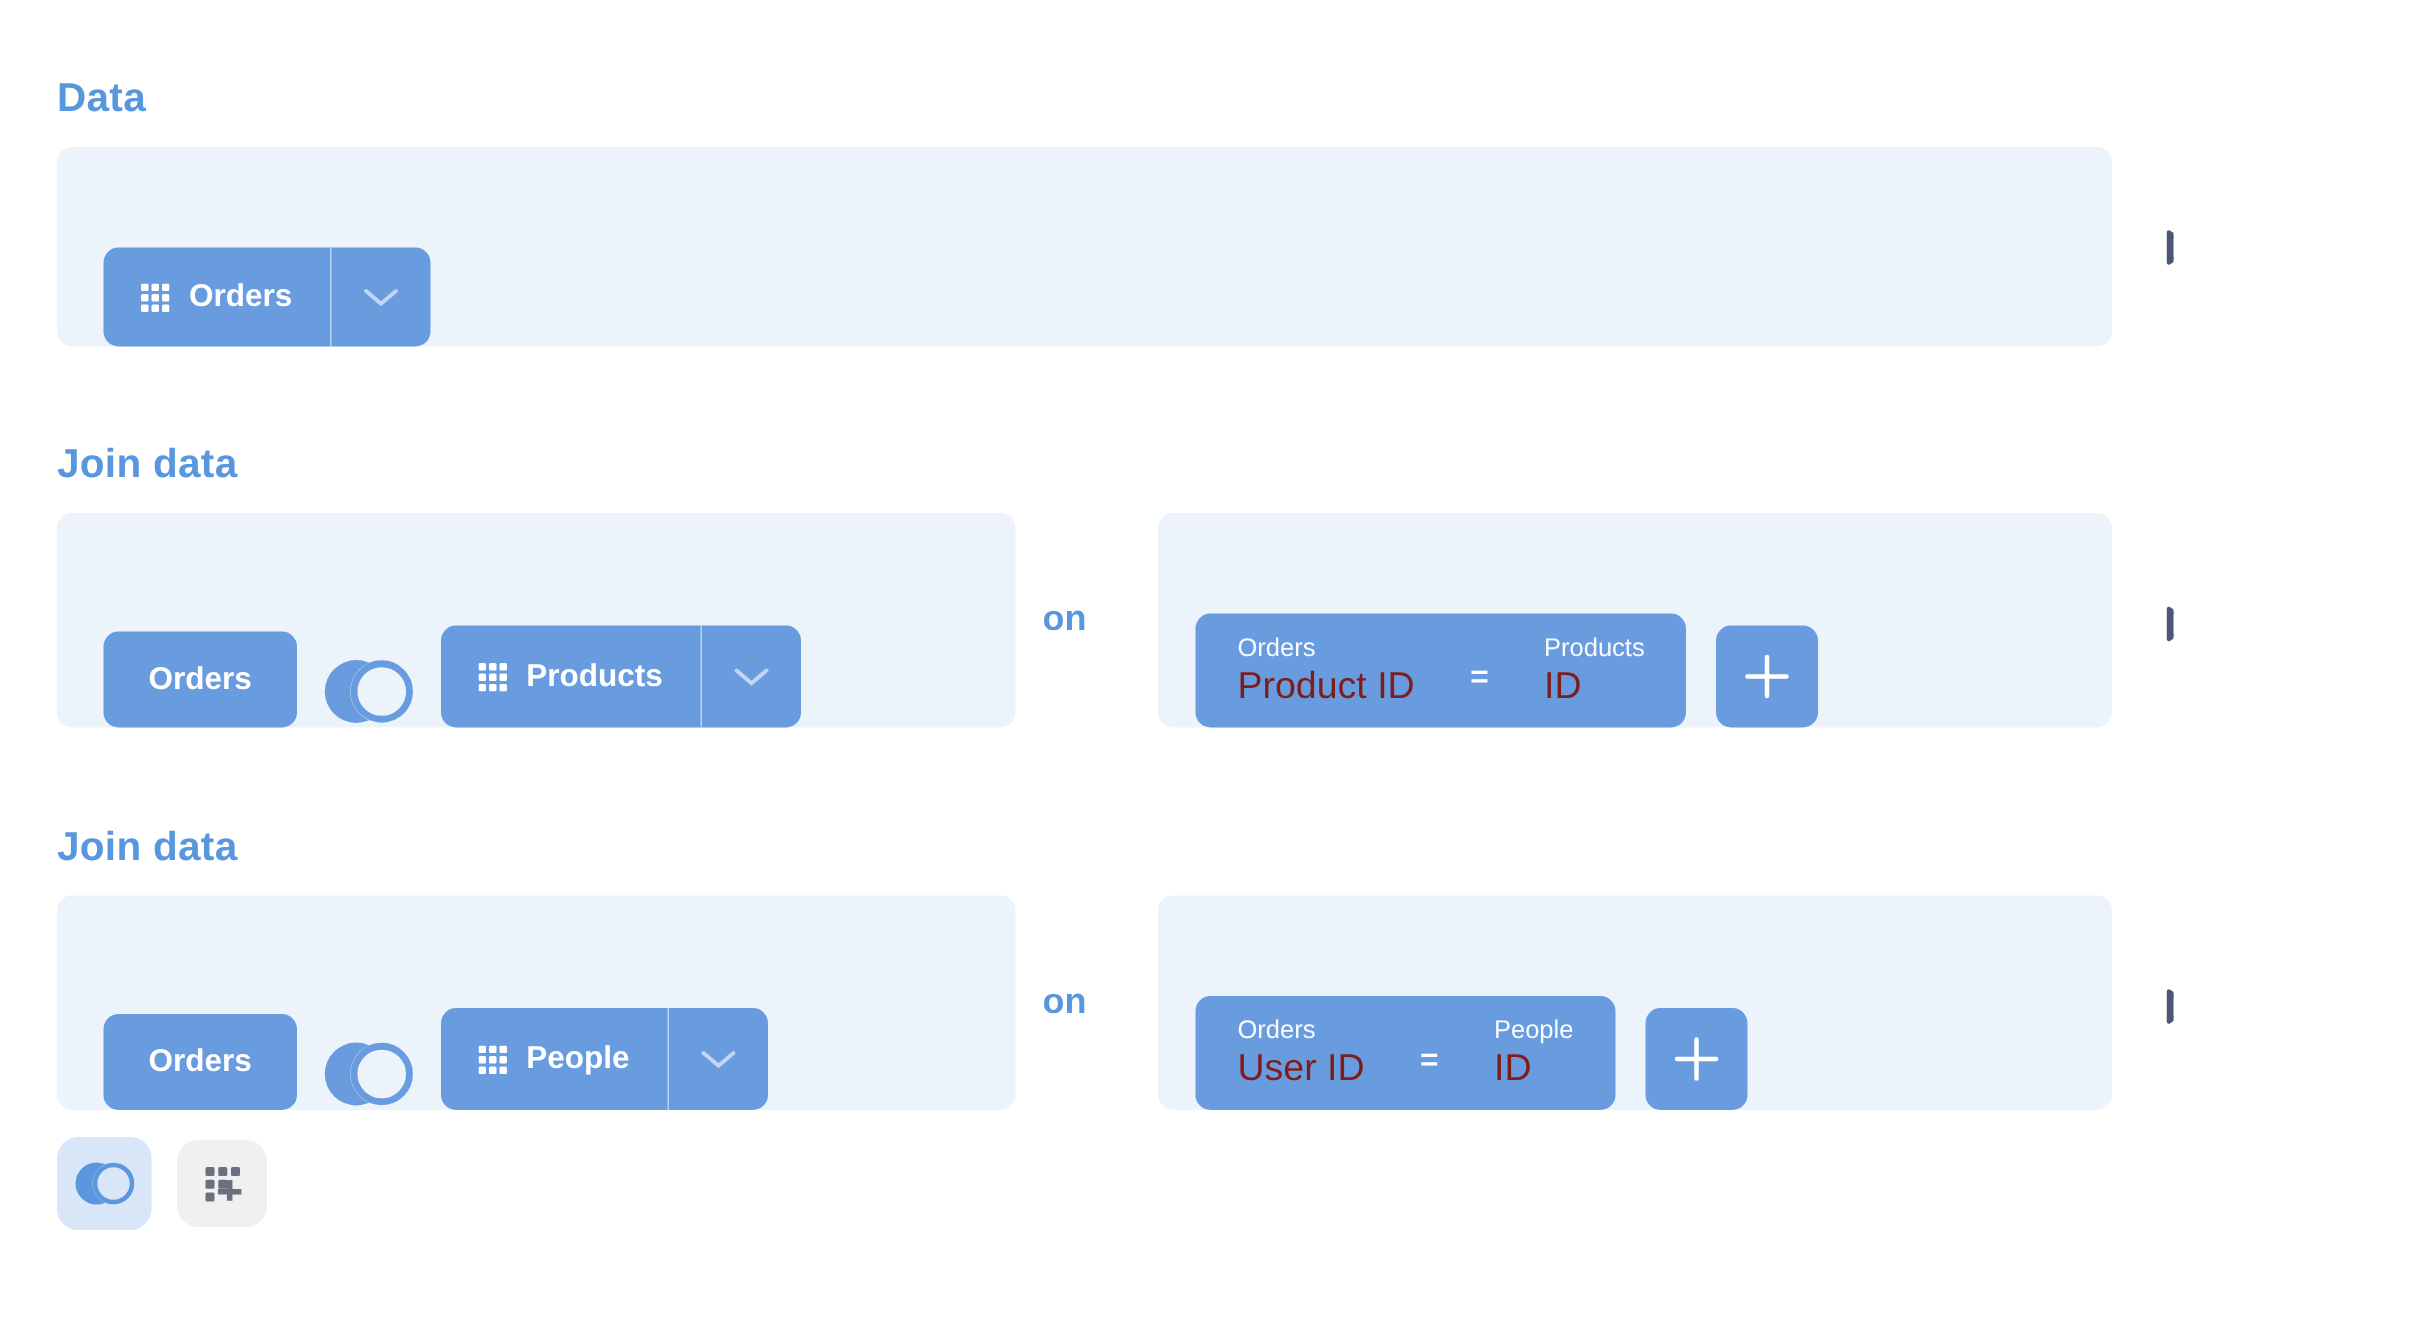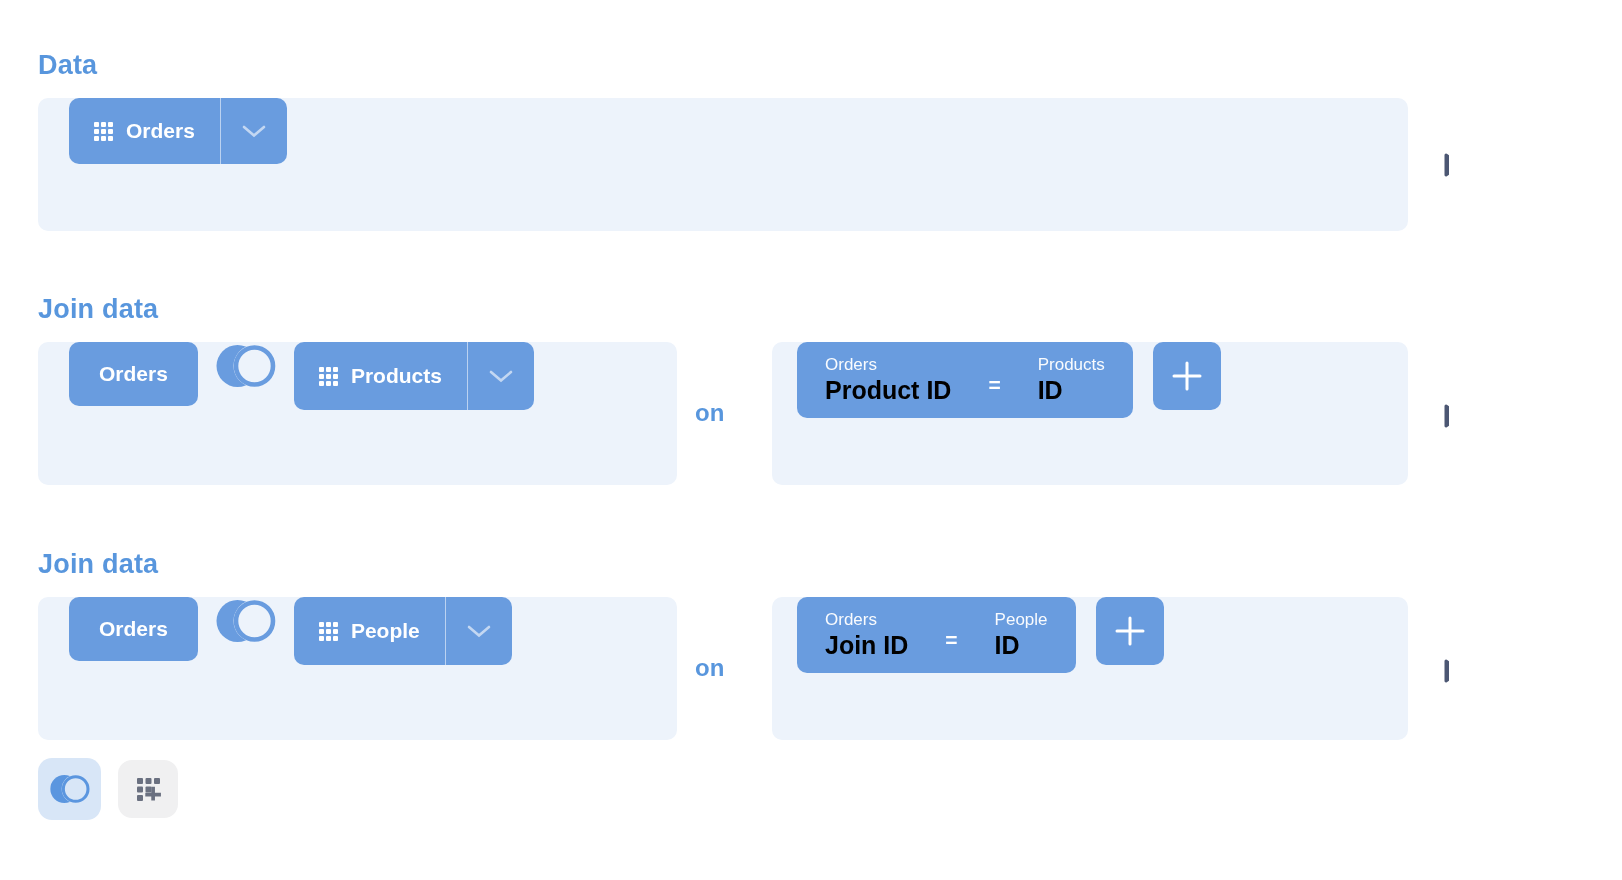--- a/index.html
+++ b/index.html
@@ -12,21 +12,21 @@
     font-weight: 700;
     color: #5896DD;
     letter-spacing: 0.2px;
   }
 
   .panel {
     position: absolute;
     background: #EDF3FB;
     border-radius: 10px;
     display: flex;
-    align-items: flex-start;
+    align-items: flex-end;
     padding-left: 31px;
     box-sizing: border-box;
   }
 
   .btn {
     background: #699CDF;
     border-radius: 10px;
     color: #ffffff;
     display: flex;
     align-items: center;
@@ -56,21 +56,21 @@
   .condition-pill {
     background: #699CDF;
     border-radius: 10px;
     display: flex;
     align-items: center;
     padding: 13px 28px;
     cursor: pointer;
   }
   .cond-col { display: flex; flex-direction: column; justify-content: center; }
   .cond-table { font-size: 17px; font-weight: 400; color: rgba(255,255,255,0.96); margin-bottom: 1px; white-space: nowrap; }
-  .cond-field { font-size: 25px; font-weight: 700; color: #000000; white-space: nowrap; }
+  .cond-field { font-size: 25px; font-weight: 400; color: #7f1d1d; white-space: nowrap; }
   .cond-eq { font-size: 21px; font-weight: 700; color: #ffffff; margin: 0 37px; align-self: center; padding-top: 10px; }
 
   .plus-btn {
     width: 68px; height: 68px;
     margin-left: 20px;
     border-radius: 10px;
     background: #699CDF;
     display: flex; align-items: center; justify-content: center;
     cursor: pointer;
   }
@@ -259,21 +259,21 @@
       </div>
     </div>
   </div>
 
   <div class="on-label" style="left:695px; top:642px;">on</div>
 
   <div class="panel" style="left:772px; top:585px; width:636px; height:143px; padding-left:25px;">
     <div class="condition-pill">
       <div class="cond-col">
         <span class="cond-table">Orders</span>
-        <span class="cond-field">Join ID</span>
+        <span class="cond-field">User ID</span>
       </div>
       <span class="cond-eq">=</span>
       <div class="cond-col">
         <span class="cond-table">People</span>
         <span class="cond-field">ID</span>
       </div>
     </div>
     <div class="plus-btn">
       <span style="display:flex;">
         <svg width="30" height="30" viewBox="0 0 30 30" stroke="#ffffff" stroke-width="3" stroke-linecap="round">

